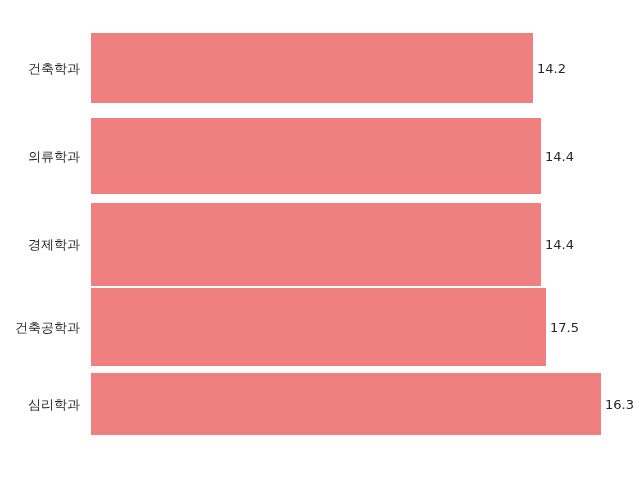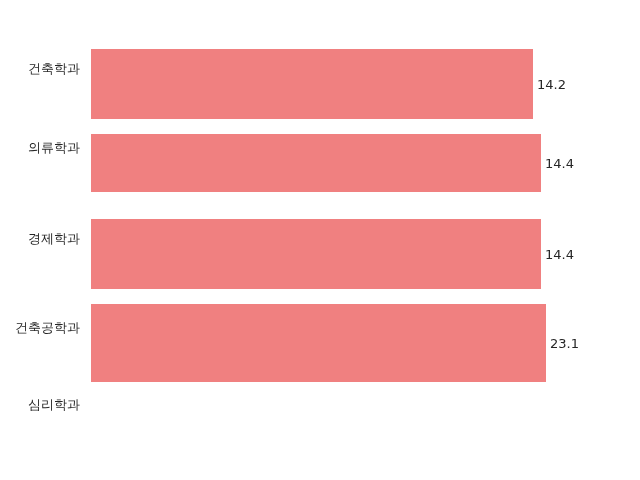--- a/index.html
+++ b/index.html
@@ -32,21 +32,21 @@
     width: 200px;
     text-align: right;
     font-size: 13px;
     color: #262626;
     line-height: 1;
     white-space: nowrap;
   }
   .bar-track {
     position: absolute;
     left: 91px;
-    top: 16px;
+    top: 0;
     height: 100%;
     display: flex;
     align-items: center;
   }
   .bar-rect {
     height: 100%;
     background: #F08080;
   }
   .bar-value {
     font-size: 13px;
@@ -62,41 +62,45 @@
 <div id="chart-root" style="background: rgb(255, 255, 255);">
 
   <div class="bar-row" style="top: 33px; height: 70px;">
     <span class="cat-label" style="color: rgb(38, 38, 38);">건축학과</span>
     <div class="bar-track">
       <div class="bar-rect" style="width: 442px; background: rgb(240, 128, 128);"></div>
       <span class="bar-value" style="color: rgb(38, 38, 38);">14.2</span>
     </div>
   </div>
 
-  <div class="bar-row" style="top: 118px; height: 58px;">
+  <div class="bar-row" style="top: 118px; height: 76px;">
     <span class="cat-label" style="color: rgb(38, 38, 38);">의류학과</span>
     <div class="bar-track">
       <div class="bar-rect" style="width: 450px; background: rgb(240, 128, 128);"></div>
       <span class="bar-value" style="color: rgb(38, 38, 38);">14.4</span>
     </div>
   </div>
 
-  <div class="bar-row" style="top: 203px; height: 70px; border-radius: 8px;">
+  <div class="bar-row" style="top: 203px; height: 83px; border-radius: 8px;">
     <span class="cat-label" style="color: rgb(38, 38, 38);">경제학과</span>
     <div class="bar-track">
       <div class="bar-rect" style="width: 450px; background: rgb(240, 128, 128);"></div>
       <span class="bar-value" style="color: rgb(38, 38, 38);">14.4</span>
     </div>
   </div>
 
   <div class="bar-row" style="top: 288px; height: 78px;">
     <span class="cat-label" style="color: rgb(38, 38, 38);">건축공학과</span>
     <div class="bar-track">
       <div class="bar-rect" style="width: 455px; background: rgb(240, 128, 128);"></div>
-      <span class="bar-value" style="color: rgb(38, 38, 38);">23.1</span>
+      <span class="bar-value" style="color: rgb(38, 38, 38);">17.5</span>
     </div>
   </div>
 
   <div class="bar-row" style="top: 373px; height: 62px;">
     <span class="cat-label" style="color: rgb(38, 38, 38);">심리학과</span>
+    <div class="bar-track">
+      <div class="bar-rect" style="width: 510px; background: rgb(240, 128, 128);"></div>
+      <span class="bar-value" style="color: rgb(38, 38, 38);">16.3</span>
+    </div>
   </div>
 
 </div>
 
 </body></html>

